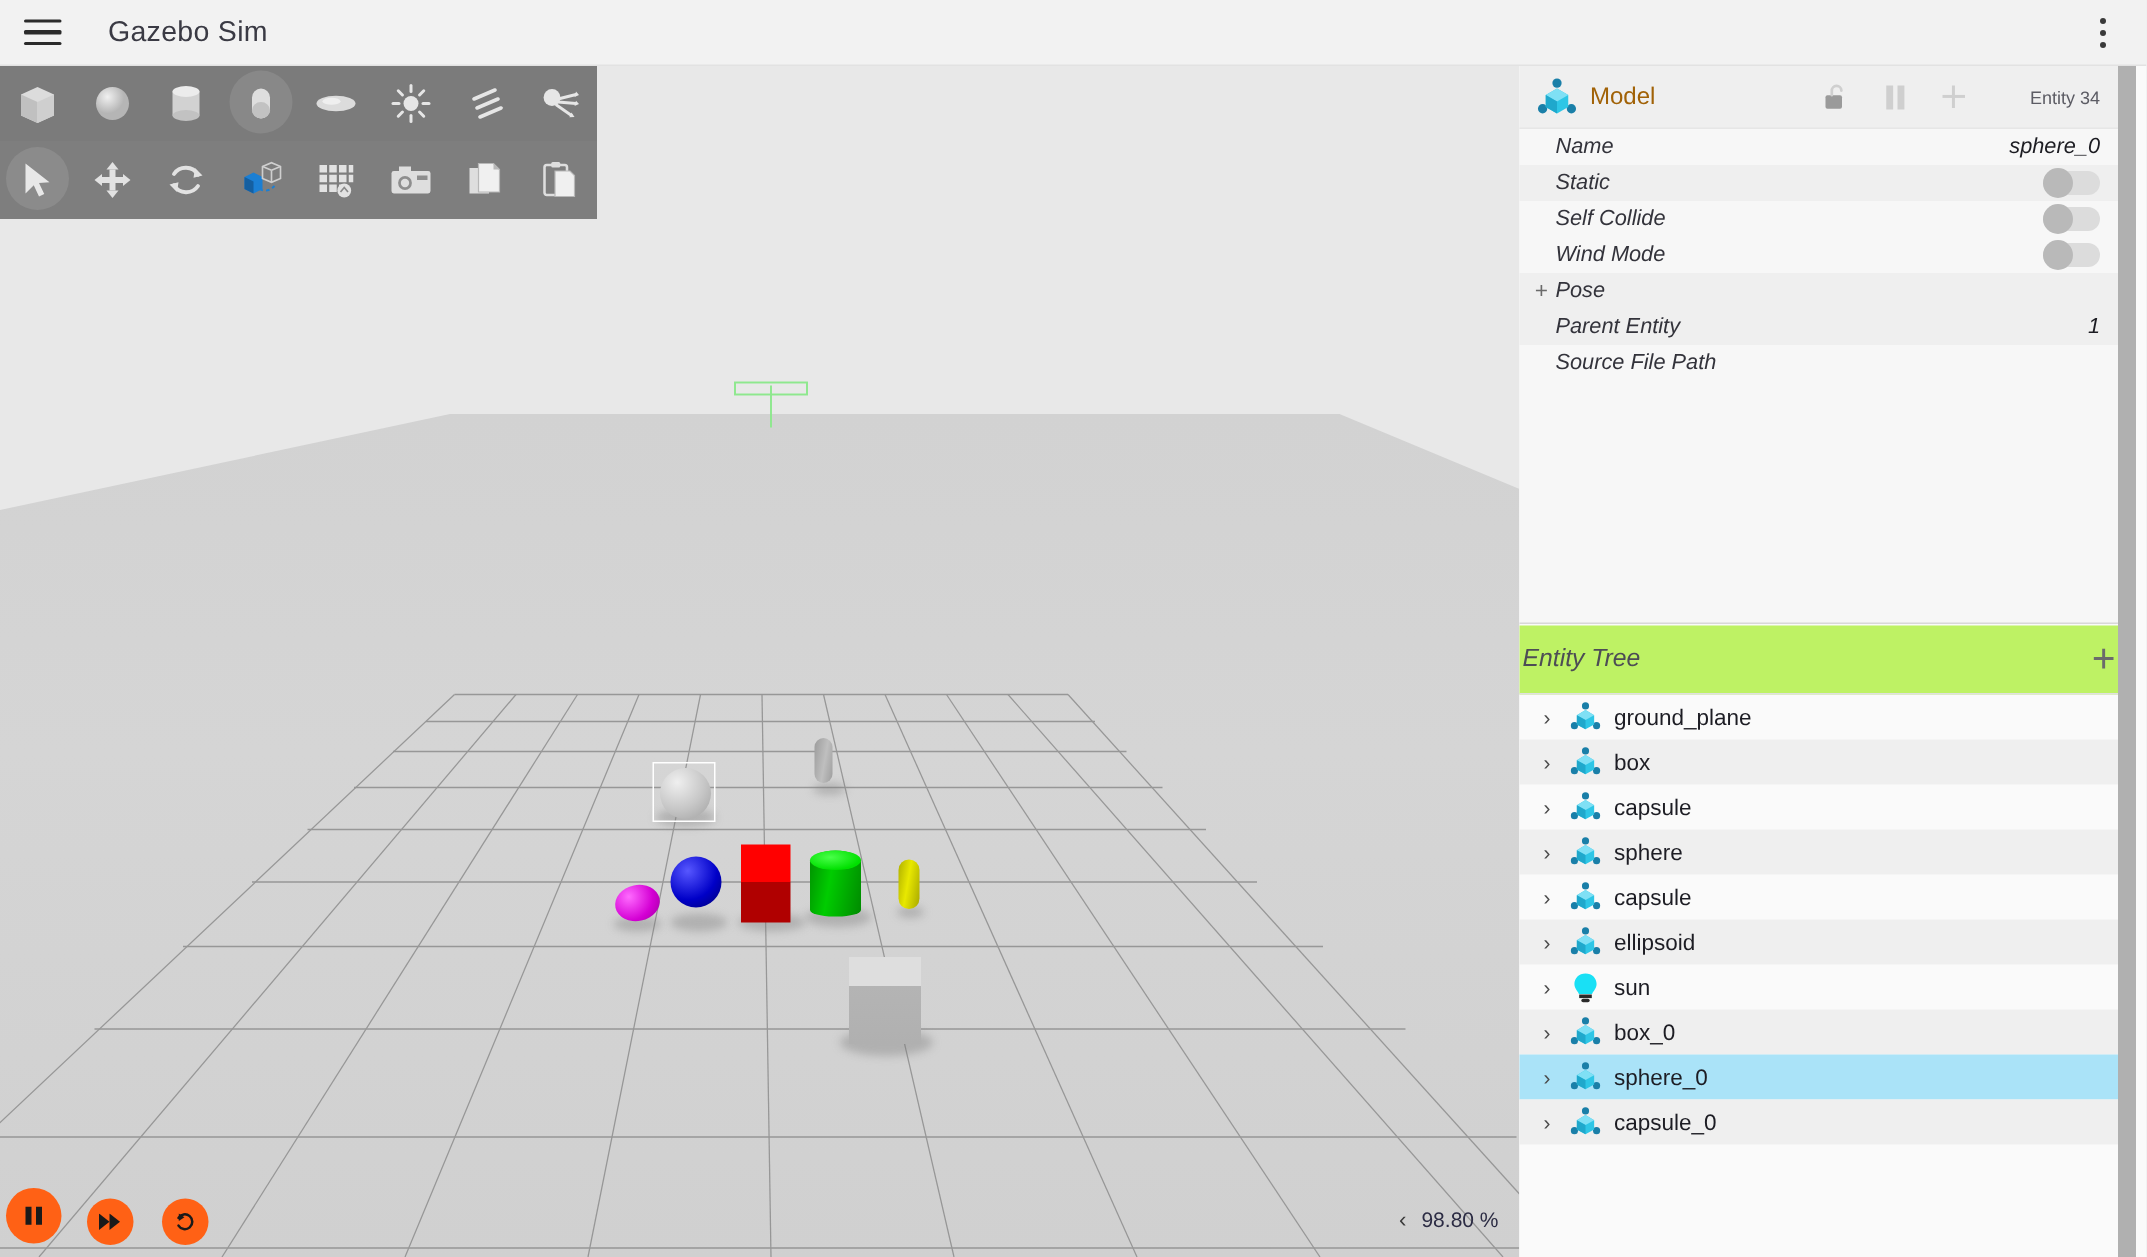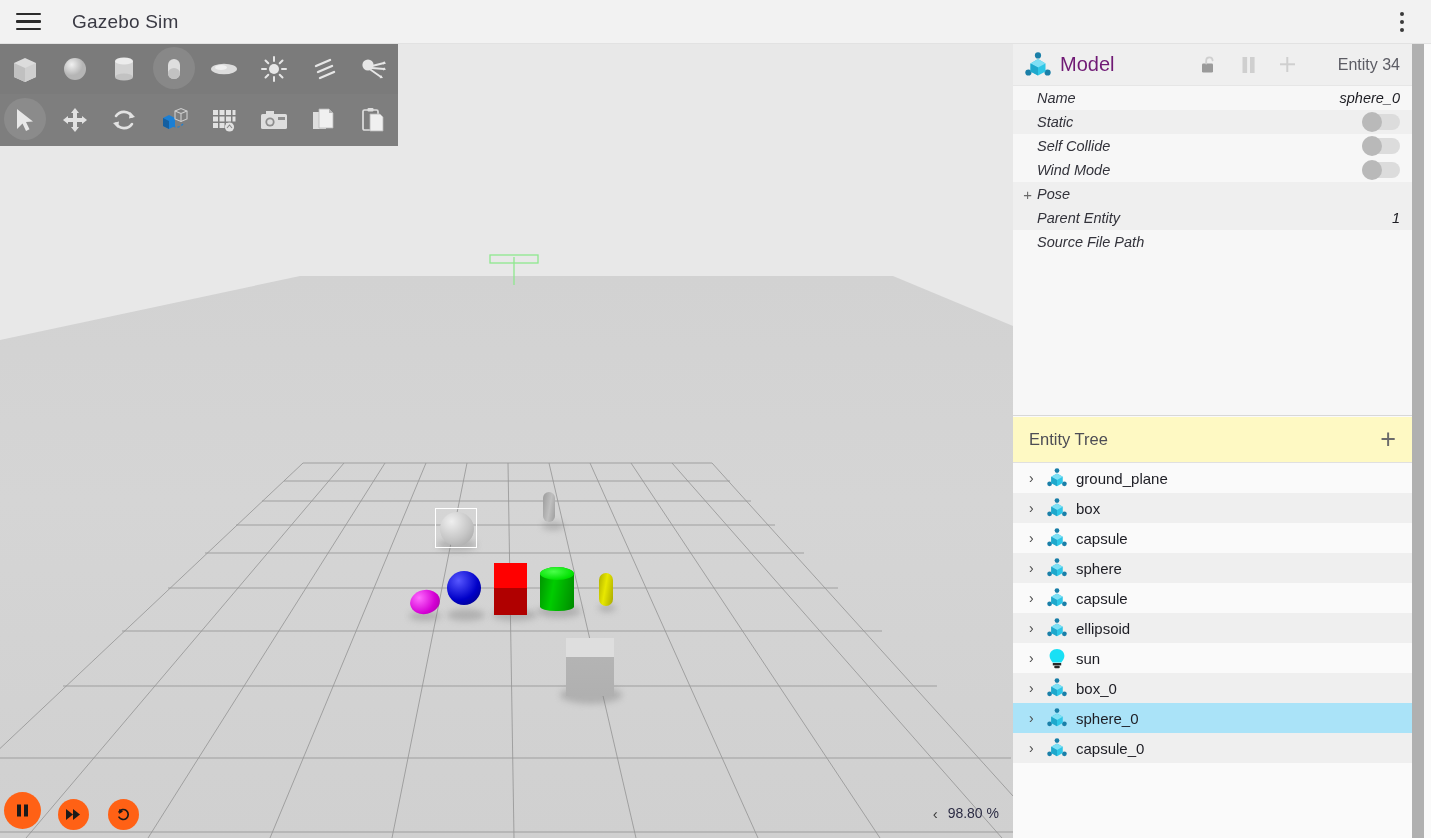--- a/index.html
+++ b/index.html
@@ -121,23 +121,23 @@
 
   
   #model-panel {
     position: absolute; left: 0; top: 0; width: 399px; height: 372px;
     background: #f7f7f7; border-bottom: 1px solid #d8d8d8;
   }
   #model-header {
     height: 42px; background: #efefef; display: flex; align-items: center; padding: 0 12px;
     border-bottom: 1px solid #e6e6e6;
   }
-  #model-title { font-size: 20px; color: #701a75; margin-left: 9px; }
+  #model-title { font-size: 16px; color: #a16207; margin-left: 9px; }
   #model-header-actions { margin-left: auto; display: flex; align-items: center; gap: 22px; }
-  #entity-label { font-size: 16px; color: #5c5c64; margin-left: 20px; }
+  #entity-label { font-size: 12px; color: #5c5c64; margin-left: 20px; }
 
   .prop-row {
     height: 24px; display: flex; align-items: center; padding: 0 12px 0 24px;
     font-size: 14.5px; color: #33333b; position: relative; font-style: italic;
   }
   .prop-row.alt { background: #efefef; }
   .prop-row .pname { flex: 0 0 auto; }
   .prop-row .pval { margin-left: auto; font-size: 14.5px; color: #1c1c22; }
   .prop-row .expander {
     position: absolute; left: 10px; top: 50%; transform: translateY(-50%);
@@ -148,22 +148,22 @@
     background: #dcdcdc; position: relative;
   }
   .toggle::after {
     content: ""; position: absolute; left: 0; top: -2px; width: 20px; height: 20px;
     border-radius: 50%; background: #b9b9b9;
   }
 
   
   #entity-tree { position: absolute; left: 0; top: 373px; width: 399px; height: 421px; background: #fafafa; }
   #et-header {
-    height: 46px; background: #fef9c3; display: flex; align-items: center;
-    padding: 0 16px; border-bottom: 1px solid #e0e0e0;
+    height: 46px; background: #bef264; display: flex; align-items: center;
+    padding: 0 2px; border-bottom: 1px solid #e0e0e0; font-style: italic;
   }
   #et-title { font-size: 16.5px; color: #4d4d55; }
   #et-add { margin-left: auto; font-size: 27px; color: #6b6b6b; line-height: 1; cursor: pointer; font-weight: 300; }
   .et-row {
     height: 30px; display: flex; align-items: center; padding-left: 16px;
     font-size: 15px; color: #1d1d24; cursor: pointer;
   }
   .et-row.alt { background: #efefef; }
   .et-row.selected { background: #aae3f8; }
   .et-chevron { font-size: 14px; color: #4c4c4c; width: 16px; }

